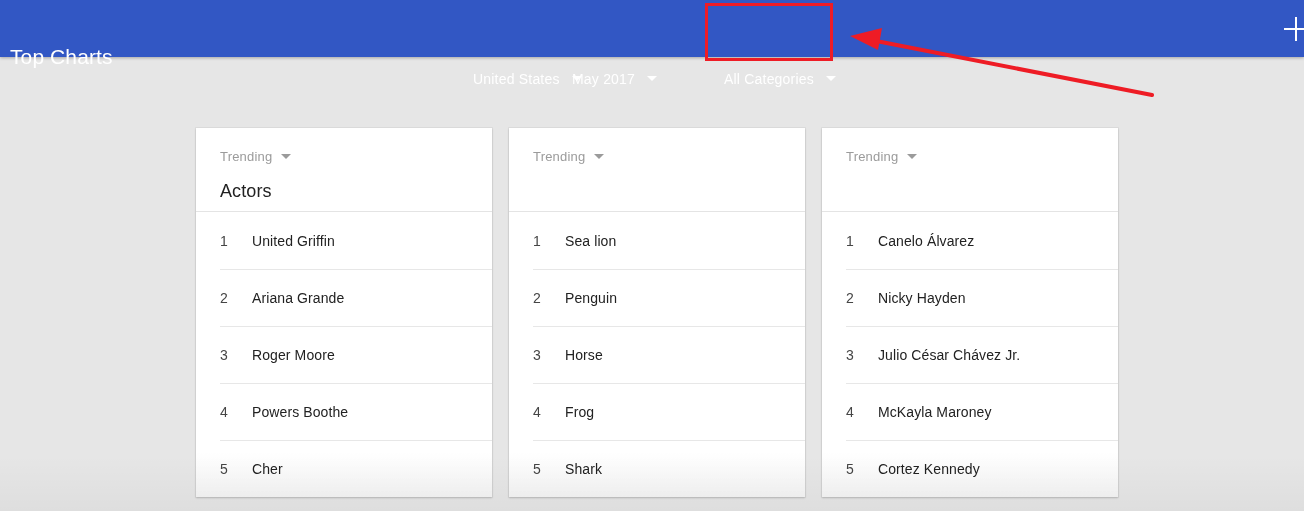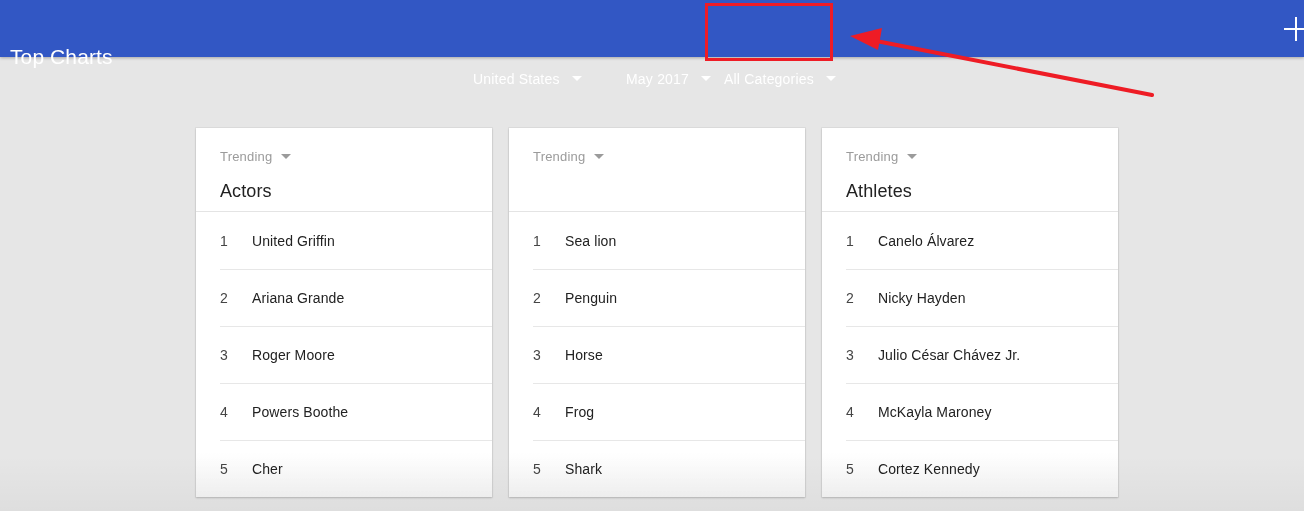--- a/index.html
+++ b/index.html
@@ -61,21 +61,21 @@
   .caret {
     width: 0; height: 0;
     border-left: 5px solid transparent;
     border-right: 5px solid transparent;
     border-top: 5px solid #ffffff;
     display: block;
   }
   .caret.grey { border-top-color: #9b9b9b; }
 
   #filter-country { left: 459px; }
-  #filter-date    { left: 612px; }
+  #filter-date    { left: 558px; }
   #filter-category{ left: 710px; }
 
   
   #annotation-box {
     position: absolute;
     left: 705px;
     top: 3px;
     width: 128px;
     height: 58px;
     border: 3px solid #ee1c25;
@@ -318,21 +318,20 @@
         <div class="list-fade"></div>
       </div>
     </div>
 
     <div class="card">
       <div class="card-head">
         <div class="trending-row">
           <span class="trending-label">Trending</span>
           <span class="caret grey"></span>
         </div>
-        <div class="card-title">Athletes</div>
       </div>
       <div class="card-list">
         <div class="list-row">
           <span class="rank">1</span>
           <span class="entry-name">Canelo Álvarez</span>
         </div>
         <div class="list-row">
           <span class="rank">2</span>
           <span class="entry-name">Nicky Hayden</span>
         </div>

